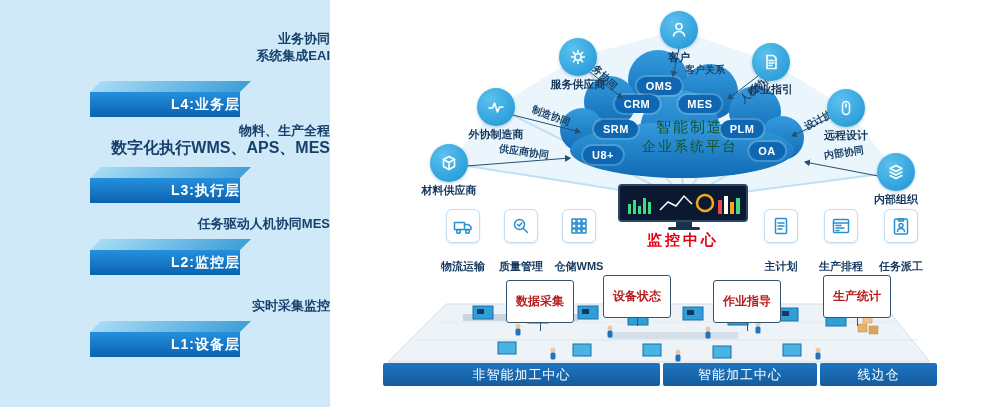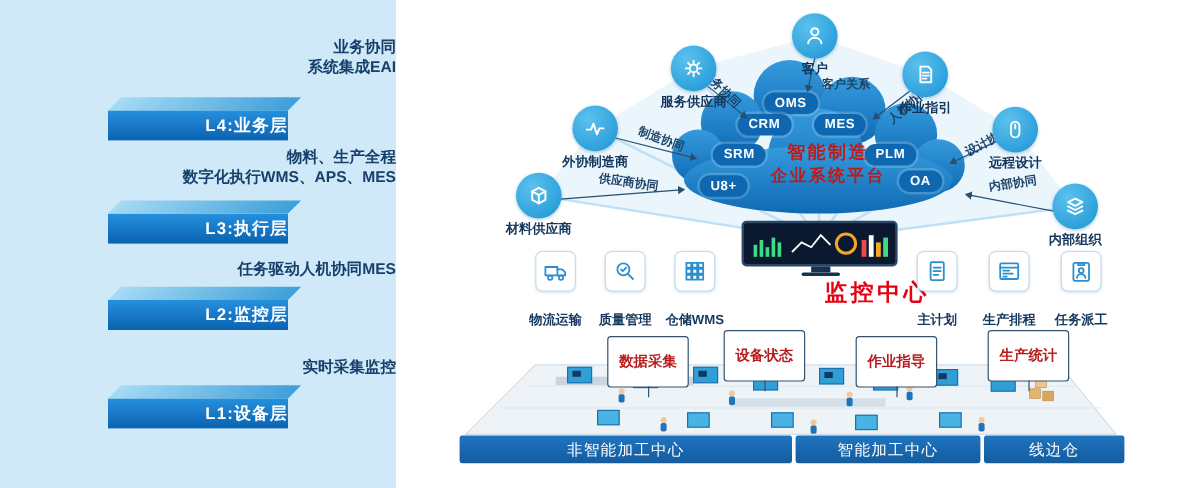--- a/index.html
+++ b/index.html
@@ -2,43 +2,43 @@
 <html><head>
 <meta charset="utf-8">
 <style>
   *{margin:0;padding:0;box-sizing:border-box;}
   body{font-family:"Liberation Sans","DejaVu Sans",sans-serif;background:#fff;}
   #canvas{position:relative;width:1000px;height:407px;background:#ffffff;overflow:hidden;}
 
   
   .left-panel{position:absolute;left:0;top:0;width:330px;height:407px;background:#cfe9f8;}
   .ldesc{position:absolute;left:0;width:100%;text-align:right;color:#17406b;font-size:13px;font-weight:700;line-height:17px;}
-  .ldesc .sub{font-size:13px;}
+  .ldesc .sub{font-size:16px;}
   .platform{position:absolute;left:90px;width:150px;height:25px;background:linear-gradient(180deg,#2590dc,#0a62b2);}
   .platform::before{content:"";position:absolute;left:0;top:-11px;width:150px;height:11px;
      background:linear-gradient(90deg,#a6dbf4,#3e9fd9);transform:skewX(-45deg);transform-origin:left bottom;}
   .platform span{position:relative;display:block;text-align:right;line-height:25px;color:#fff;font-size:14px;font-weight:700;letter-spacing:1px;}
 
   
   .absvg{position:absolute;}
   .bubble{position:absolute;transform:translate(-50%,-50%);background:#0e67b0;color:#fff;font-size:11px;font-weight:700;
      padding:3px 9px;border-radius:11px;letter-spacing:.5px;box-shadow:0 0 0 2px rgba(255,255,255,.18);white-space:nowrap;}
-  .cloud-title{position:absolute;transform:translateX(-50%);color:#b91c1c;font-weight:700;letter-spacing:2px;white-space:nowrap;}
+  .cloud-title{position:absolute;transform:translateX(-50%);color:#14532d;font-weight:400;letter-spacing:2px;white-space:nowrap;}
   .sat{position:absolute;width:38px;height:38px;border-radius:50%;
      background:radial-gradient(circle at 35% 30%,#5cc1ee,#1b93d4);
      display:flex;align-items:center;justify-content:center;box-shadow:0 1px 3px rgba(30,100,150,.35);}
   .sat svg{stroke:#fff;fill:none;stroke-width:1.6;stroke-linecap:round;stroke-linejoin:round;}
   .slabel{position:absolute;transform:translateX(-50%);font-size:11px;font-weight:700;color:#14365c;white-space:nowrap;}
   .clabel{position:absolute;transform:translate(-50%,-50%);font-size:10px;color:#1c4468;font-weight:600;white-space:nowrap;}
 
   
   .monitor{position:absolute;left:618px;top:184px;width:130px;height:38px;background:#0b1930;border:2px solid #2a4766;border-radius:4px;}
   .mstand{position:absolute;left:676px;top:222px;width:16px;height:5px;background:#16324d;}
   .mbase{position:absolute;left:668px;top:227px;width:32px;height:3px;background:#16324d;border-radius:2px;}
-  .mlabel{position:absolute;left:683px;top:231px;transform:translateX(-50%);color:#e60012;font-size:19px;font-weight:700;letter-spacing:3px;white-space:nowrap;margin-left:48px;}
+  .mlabel{position:absolute;left:683px;top:231px;transform:translateX(-50%);color:#e60012;font-size:15px;font-weight:700;letter-spacing:3px;white-space:nowrap;}
 
   
   .fmod{position:absolute;top:209px;width:62px;text-align:center;}
   .fbox{width:34px;height:34px;margin:0 auto;background:#fff;border:1px solid #c6ddef;border-radius:6px;
      display:flex;align-items:center;justify-content:center;box-shadow:0 1px 2px rgba(40,90,140,.15);}
   .fbox svg{stroke:#2a8fd0;fill:none;stroke-width:1.5;stroke-linecap:round;stroke-linejoin:round;}
   .flabel{margin-top:16px;font-size:11px;font-weight:600;color:#16385f;white-space:nowrap;}
 
   
   .tag{position:absolute;transform:translateX(-50%);background:#fff;border:1px solid #33536f;border-radius:3px;

